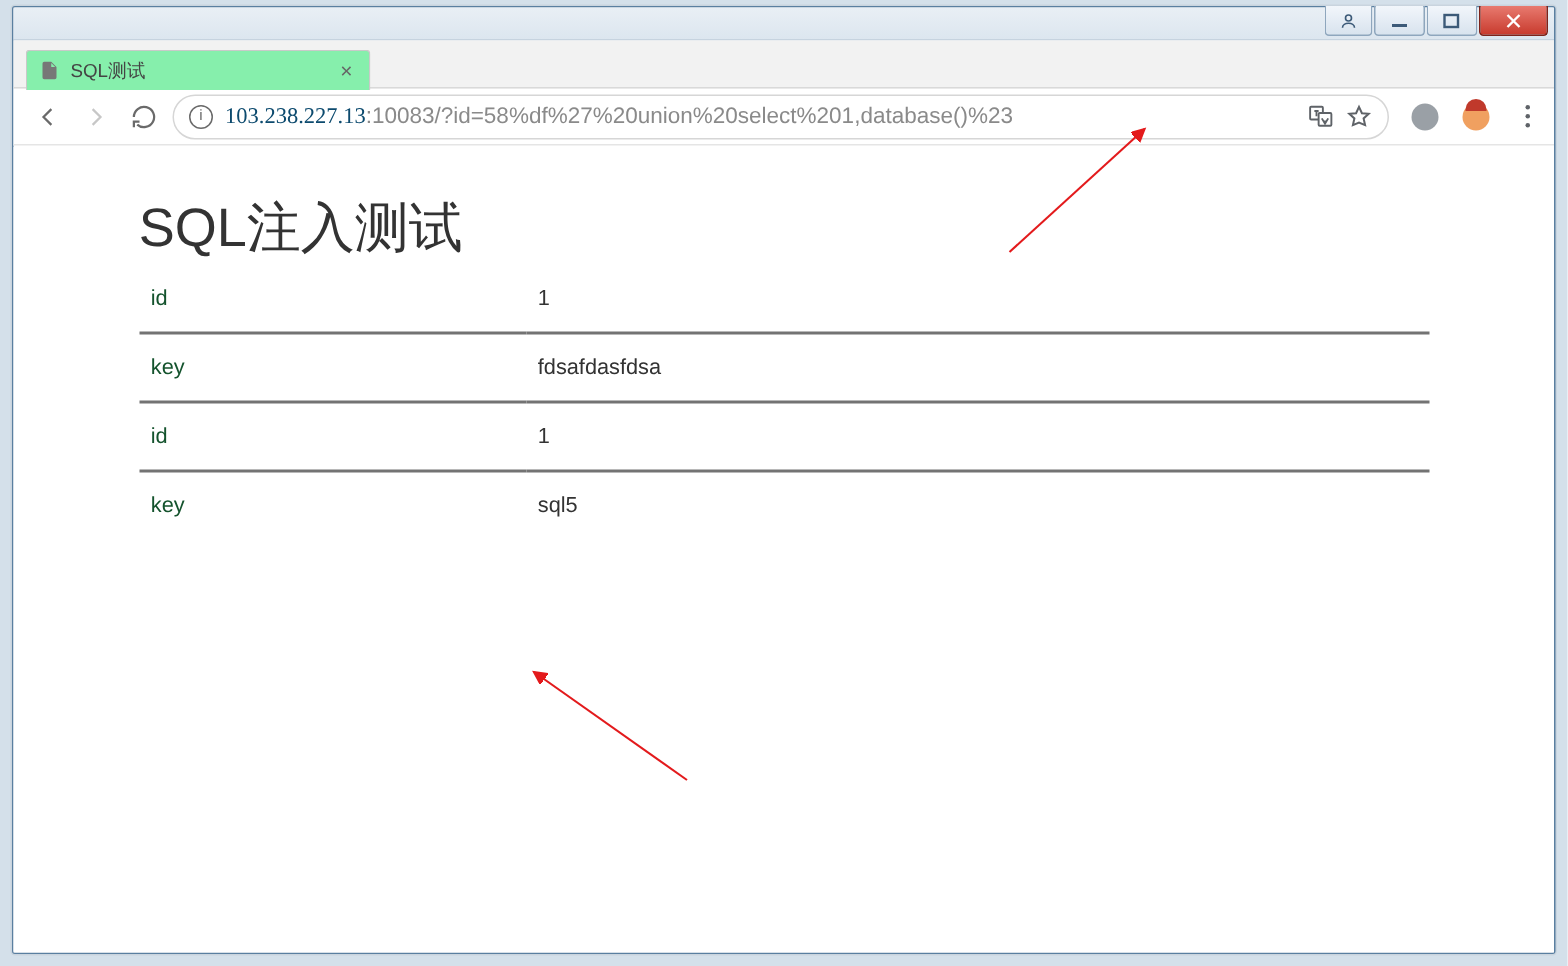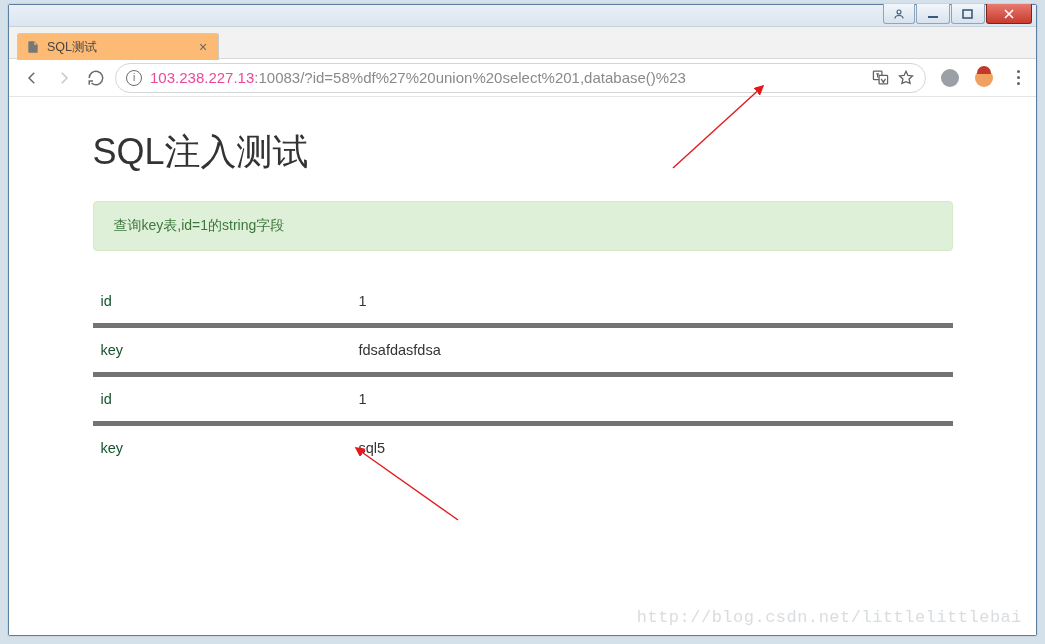--- a/index.html
+++ b/index.html
@@ -28,22 +28,22 @@
   }
   .win-btn.user { width: 32px; }
   .win-btn.close { width: 46px; background: linear-gradient(#e87a6f,#c83b2e); color:#fff; border-color:#7d231a;}
   .win-btn svg { display:block; }
 
   .tabstrip {
     height: 32px; background: #f2f2f2; border-bottom: 1px solid #d9d9d9;
     position: relative;
   }
   .tab {
-    position: absolute; left: 8px; top: 6px; height: 27px; width: 202px;
-    background: #fdba74; border: 1px solid #c9c9c9; border-bottom: none;
+    position: absolute; left: 8px; top: 6px; height: 27px; width: 230px;
+    background: #86efac; border: 1px solid #c9c9c9; border-bottom: none;
     border-top-left-radius: 3px; border-top-right-radius: 3px;
     display: flex; align-items: center; padding: 0 8px;
     font-size: 12.5px; color: #444; justify-content: center;
   }
   .tab .favico { width:14px;height:14px;margin-right:7px;fill:#777; }
   .tab .tab-title { flex:1; white-space:nowrap; overflow:hidden; text-overflow:ellipsis; }
   .tab .tab-close { width:14px;height:14px;color:#666;font-size:14px;display:flex;align-items:center;justify-content:center;cursor:pointer;}
 
   .toolbar {
     height: 38px; background:#fff; border-bottom:1px solid #e5e5e5;
@@ -53,46 +53,46 @@
     width:26px;height:26px;display:flex;align-items:center;justify-content:center;
     color:#6a6a6a; border-radius:50%; cursor:pointer;
   }
   .nav-btn.disabled { color:#c7c7c7; cursor:default; }
   .omnibox {
     flex:1; height:30px; border:1px solid #d6d6d6; border-radius:15px;
     display:flex; align-items:center; padding:0 10px; background:#fff;
   }
   .site-info { width:16px;height:16px;border:1.3px solid #6a6a6a;border-radius:50%;display:flex;align-items:center;justify-content:center;font-size:10px;color:#6a6a6a;margin-right:8px;cursor:pointer;}
   .url-text { flex:1; font-size:15px; color:#8a8a8a; white-space:nowrap; overflow:hidden; }
-  .url-text .dark { color:#ec4899; }
+  .url-text .dark { color:#0c4a6e;font-family:Liberation Serif, serif; }
   .omni-icon { width:18px;height:18px;margin-left:8px;cursor:pointer;color:#5f6368;display:flex;align-items:center;justify-content:center;}
   .ext-icon { width:20px;height:20px;margin-left:8px;cursor:pointer;display:flex;align-items:center;justify-content:center;}
   .grey-circle{width:18px;height:18px;border-radius:50%;background:#9aa0a6;}
   .santa{width:18px;height:18px;border-radius:50%;background:#f0a060;position:relative;}
   .santa::before{content:"";position:absolute;left:2px;top:-3px;width:14px;height:8px;background:#c0392b;border-radius:7px 7px 0 0;}
   .menu-dots{width:20px;height:20px;margin-left:8px;cursor:pointer;display:flex;flex-direction:column;align-items:center;justify-content:center;gap:3px;}
   .menu-dots i{width:3px;height:3px;border-radius:50%;background:#5f6368;display:block;}
 
   .viewport {
     position:absolute; left:0; right:0; top:93px; bottom:0; background:#fff;
     overflow:hidden;
   }
   .page {
     width: 860px; margin: 30px auto 0; font-family: "Helvetica Neue", Helvetica, Arial, "Microsoft YaHei", sans-serif;
     color:#333;
   }
   .page h1 {
-    font-size:36px; font-weight:500; margin-bottom:24px;
+    font-size:36px; font-weight:500; 
   }
   .alert-success {
     background:#dff0d8; border:1px solid #d6e9c6; color:#3c763d;
     padding:15px 20px; border-radius:4px; font-size:14px; margin-bottom:28px;
   }
   table.tbl { width:100%; border-collapse:collapse; font-size:14.5px; color:#333; }
-  table.tbl tr { border-top:5px solid #737373; }
+  table.tbl tr { border-top:2px solid #737373; }
   table.tbl tr:first-child { border-top: none; }
   table.tbl td { padding:14px 8px; vertical-align:middle; }
   table.tbl td.k { width:30%; color:#14532d; }
 
   .watermark {
     position:absolute; right:14px; bottom:8px; font-family:"Courier New", monospace;
     font-size:17px; color:#d9dde0; letter-spacing:0.5px; user-select:none;
   }
 
   .arrow {
@@ -184,21 +184,20 @@
     <div class="menu-dots">
         <i></i>
         <i></i>
         <i></i>
       </div>
   </div>
 
   <div class="viewport">
     <div class="page">
       <h1>SQL注入测试</h1>
-      <div class="alert-success">查询key表,id=1的string字段</div>
       <table class="tbl">
         <tbody>
             <tr>
           <td class="k">id</td>
           <td>1</td>
         </tr>
         <tr>
           <td class="k">key</td>
           <td>fdsafdasfdsa</td>
         </tr>
@@ -208,21 +207,20 @@
         </tr>
         <tr>
           <td class="k">key</td>
           <td>sql5</td>
         </tr>
       </tbody>
         </table>
     </div>
   </div>
 
-  <div class="watermark">http://blog.csdn.net/littlelittlebai</div>
 
 </div>
 
 <svg class="arrow" style="left:668px;top:78px;" width="110" height="100">
   <defs>
       <marker id="ah1" markerWidth="8" markerHeight="8" refX="6" refY="3" orient="auto">
         <path d="M0,0 L6,3 L0,6 z" fill="#e31a1c"></path>
       </marker>
     </defs>
   <line x1="5" y1="90" x2="95" y2="8" stroke="#e31a1c" stroke-width="1.4" marker-end="url(#ah1)"></line>

